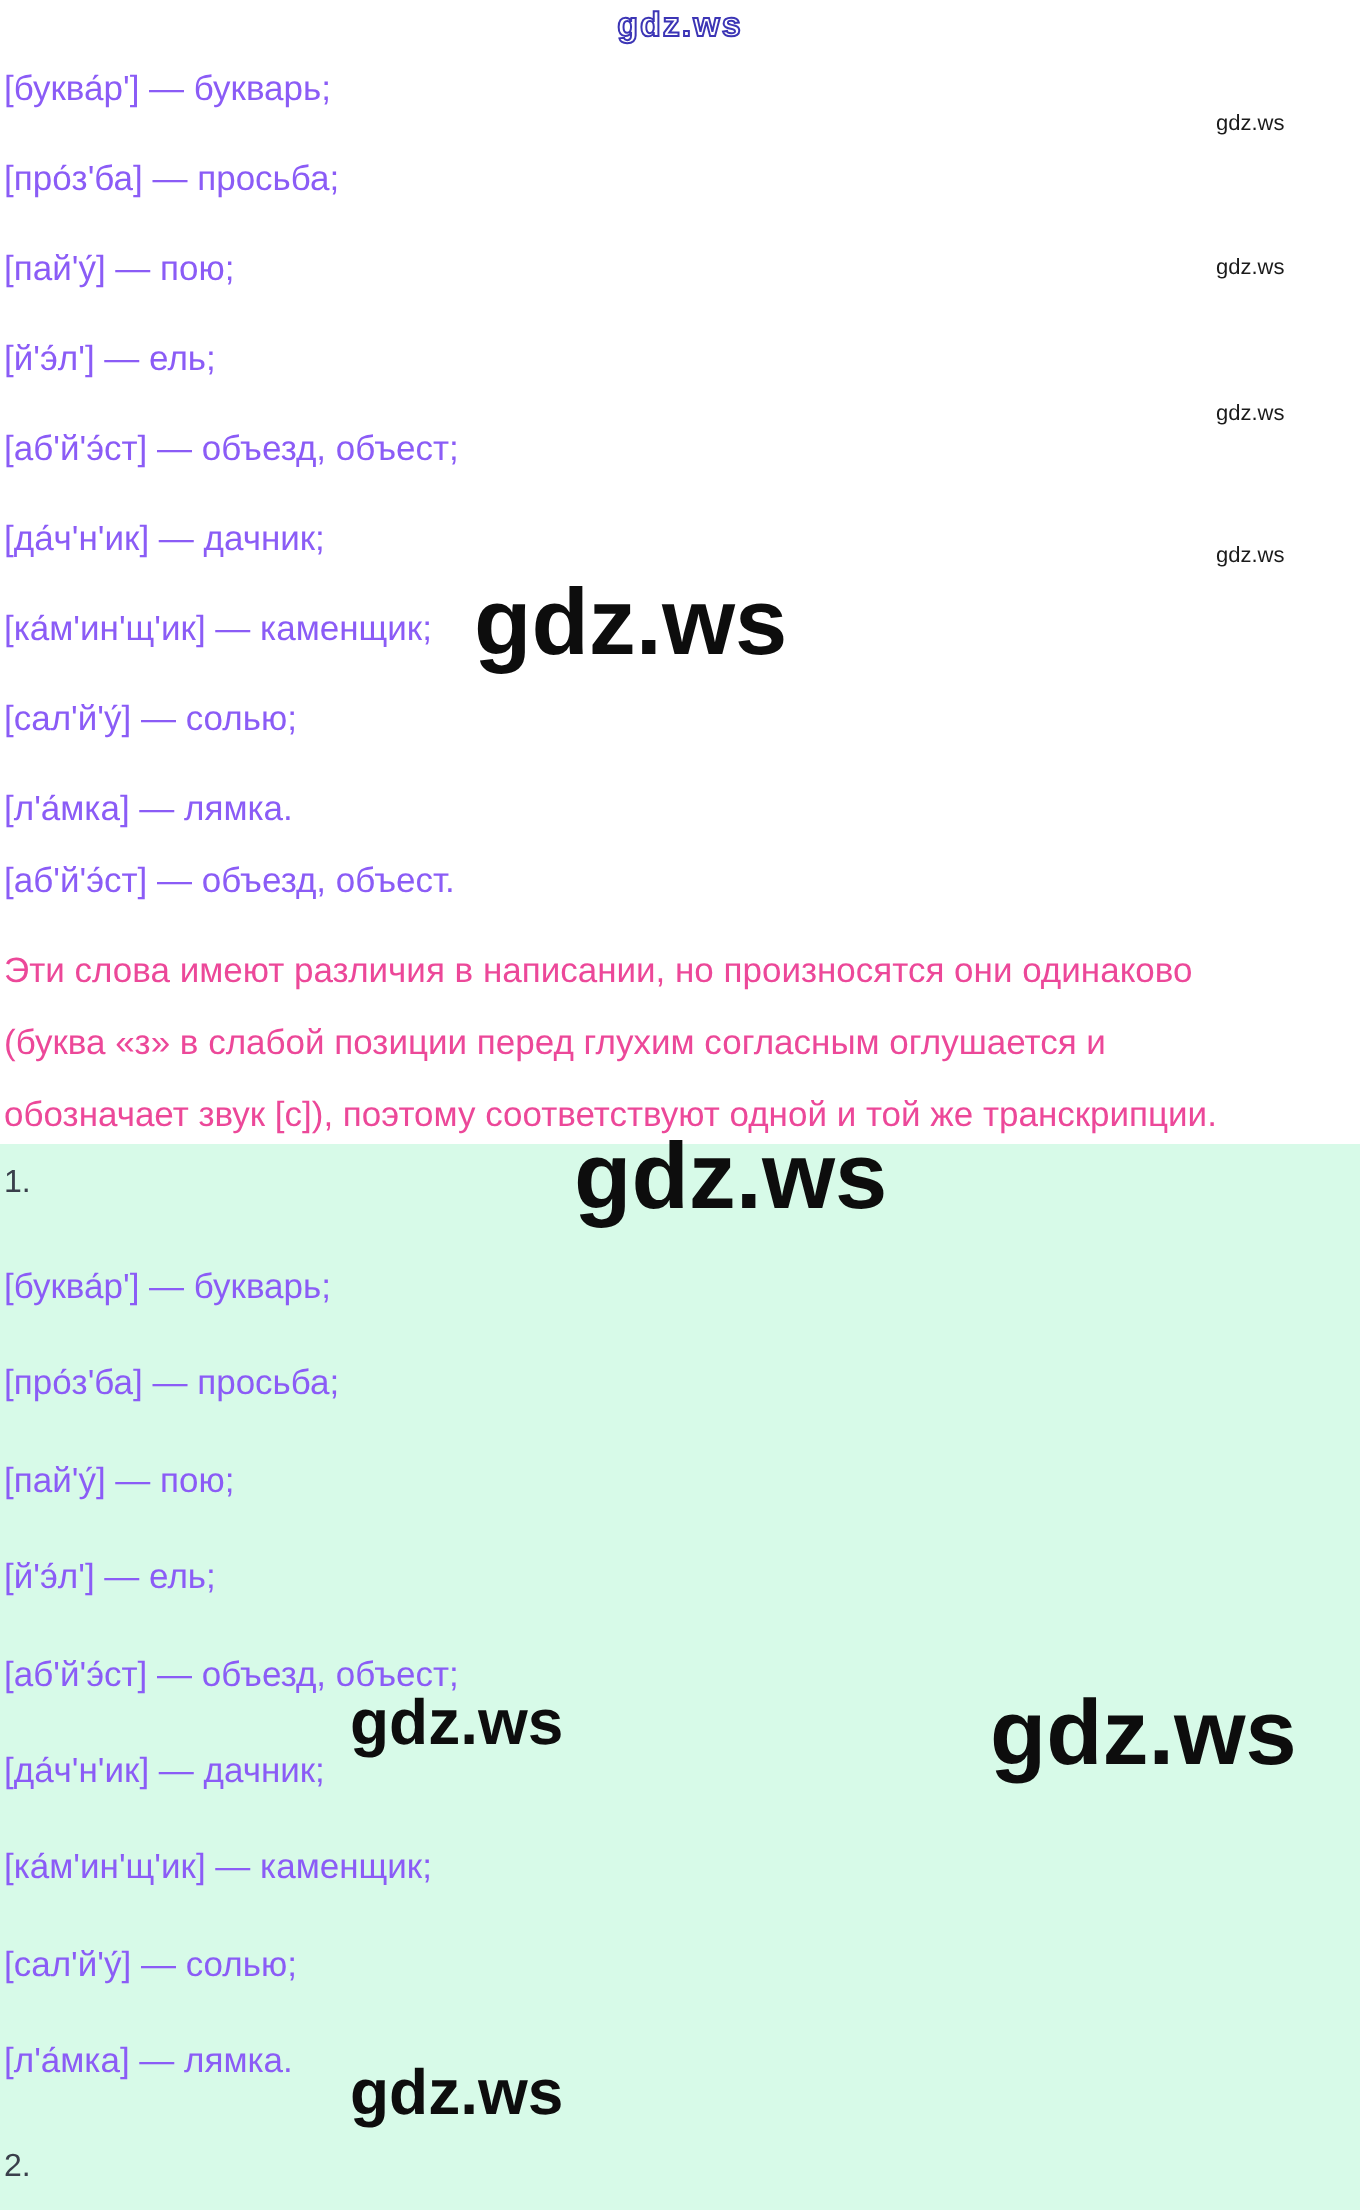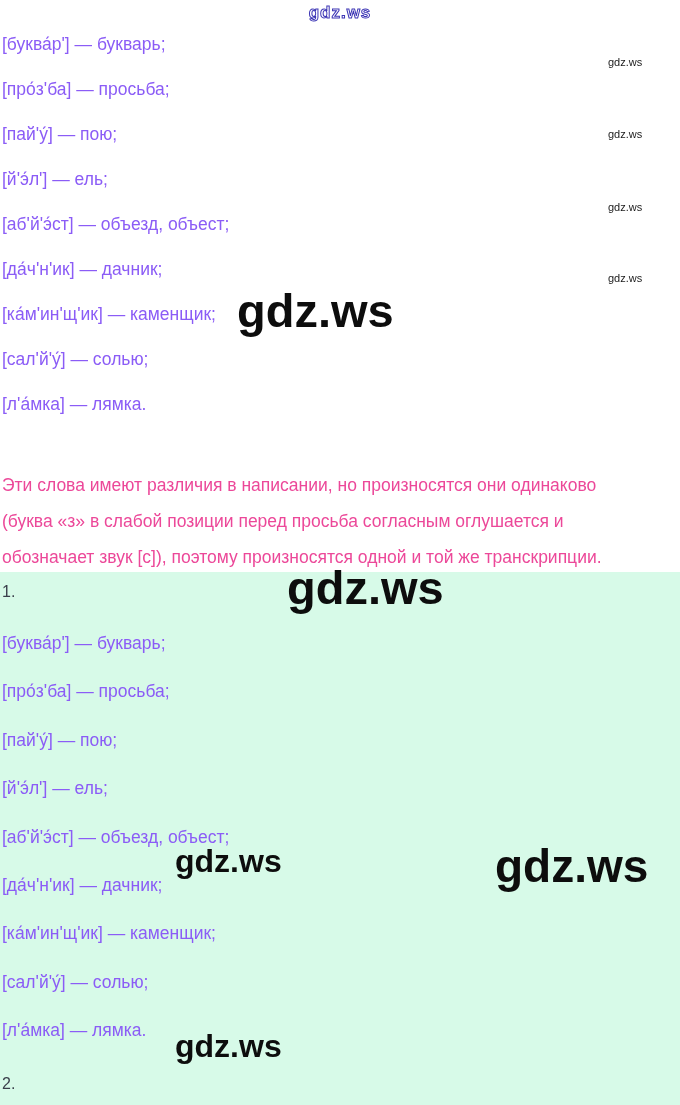--- a/index.html
+++ b/index.html
@@ -66,31 +66,32 @@
 
   <div class="line" style="top:34px">[буква́р'] — букварь;</div>
   <div class="line" style="top:79px">[про́з'ба] — просьба;</div>
   <div class="line" style="top:124px">[пай'у́] — пою;</div>
   <div class="line" style="top:169px">[й'э́л'] — ель;</div>
   <div class="line" style="top:214px">[аб'й'э́ст] — объезд, объест;</div>
   <div class="line" style="top:259px">[да́ч'н'ик] — дачник;</div>
   <div class="line" style="top:304px">[ка́м'ин'щ'ик] — каменщик;</div>
   <div class="line" style="top:349px">[сал'й'у́] — солью;</div>
   <div class="line" style="top:394px">[л'а́мка] — лямка.</div>
+  <div class="line" style="top:430px">[аб'й'э́ст] — объезд, объест.</div>
 
   <div class="wm-small" style="left:608px; top:56px">gdz.ws</div>
   <div class="wm-small" style="left:608px; top:128px">gdz.ws</div>
   <div class="wm-small" style="left:608px; top:201px">gdz.ws</div>
   <div class="wm-small" style="left:608px; top:272px">gdz.ws</div>
 
   <div class="wm-big" style="left:237px; top:287px; font-size:47px">gdz.ws</div>
 
   <div class="para-line" style="top:475px">Эти слова имеют различия в написании, но произносятся они одинаково</div>
-  <div class="para-line" style="top:511px">(буква «з» в слабой позиции перед просьба согласным оглушается и</div>
-  <div class="para-line" style="top:547px">обозначает звук [с]), поэтому произносятся одной и той же транскрипции.</div>
+  <div class="para-line" style="top:511px">(буква «з» в слабой позиции перед глухим согласным оглушается и</div>
+  <div class="para-line" style="top:547px">обозначает звук [с]), поэтому соответствуют одной и той же транскрипции.</div>
 
   <div class="num" style="top:583px">1.</div>
 
   <div class="wm-big" style="left:287px; top:564px; font-size:47px">gdz.ws</div>
 
   <div class="line" style="top:633px">[буква́р'] — букварь;</div>
   <div class="line" style="top:681px">[про́з'ба] — просьба;</div>
   <div class="line" style="top:730px">[пай'у́] — пою;</div>
   <div class="line" style="top:778px">[й'э́л'] — ель;</div>
   <div class="line" style="top:827px">[аб'й'э́ст] — объезд, объест;</div>

